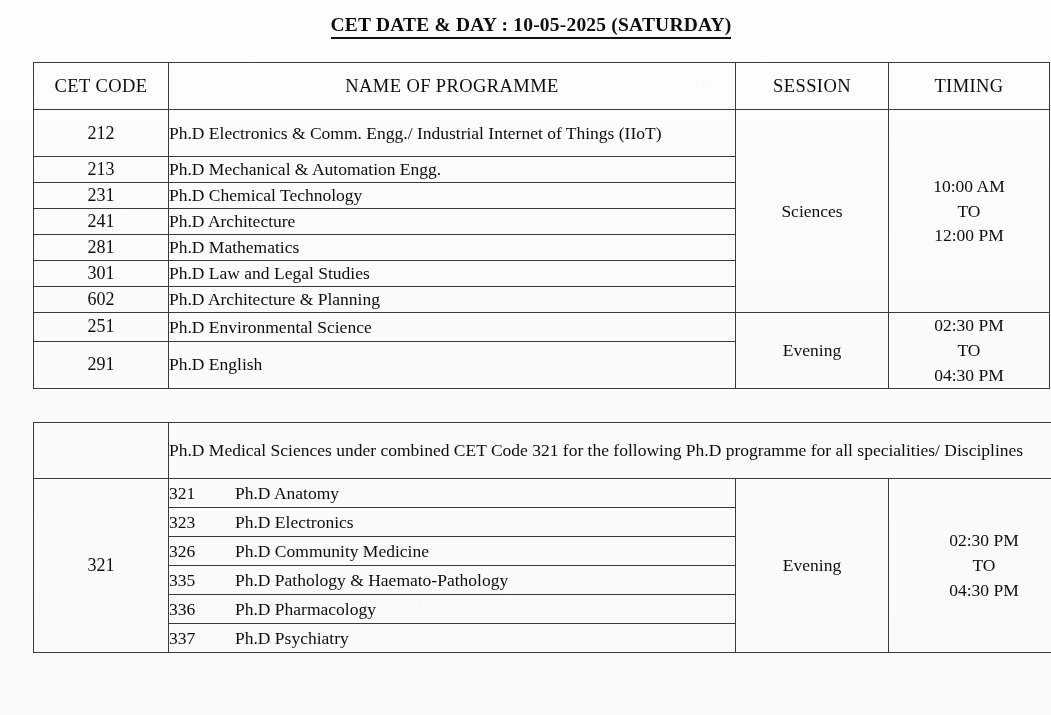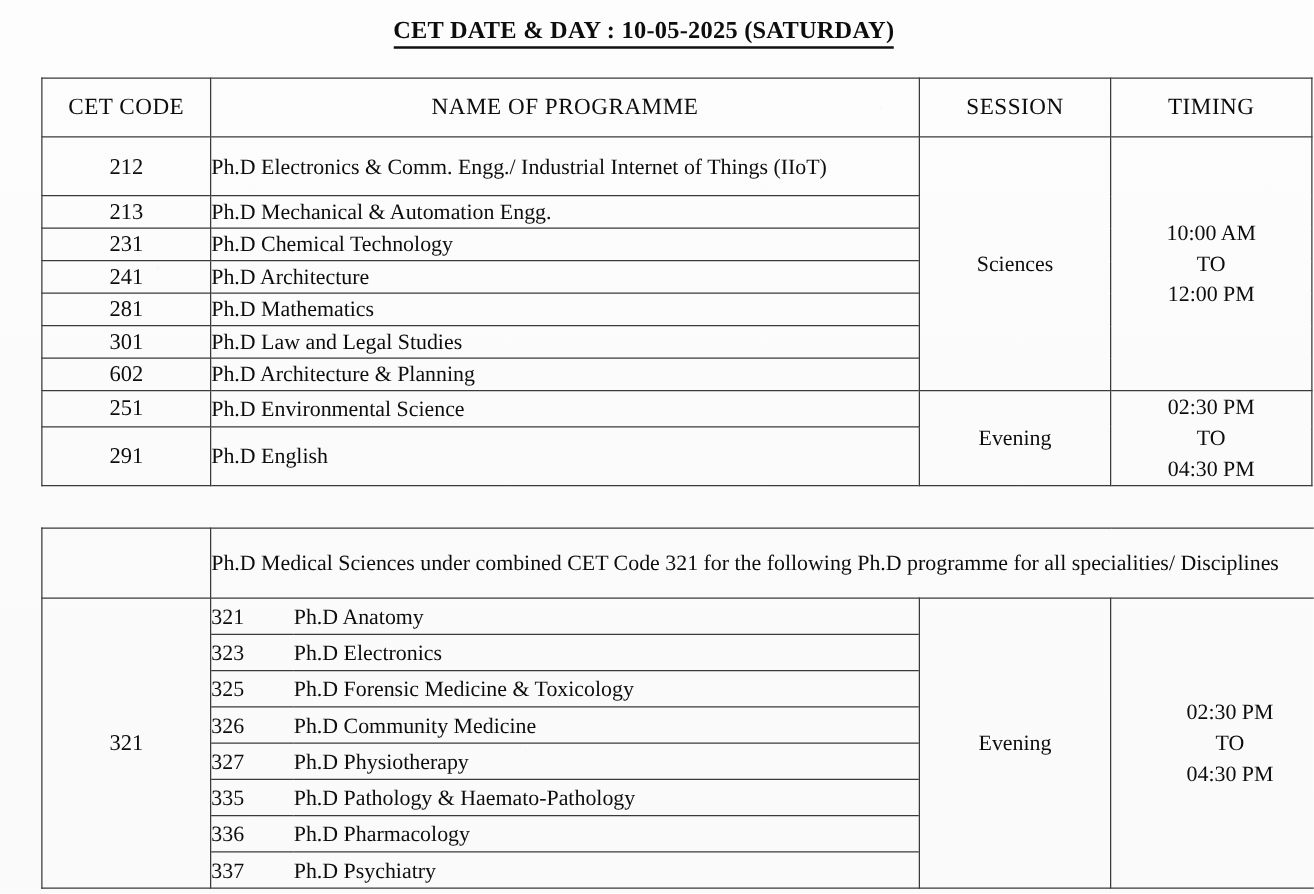--- a/index.html
+++ b/index.html
@@ -29,21 +29,21 @@
   }
   .sheet {
     position: relative;
     width: 1051px;
     height: 715px;
   }
 
   
   .title-wrap {
     position: absolute;
-    left: 0;
+    left: 16px;
     top: 14px;
     width: 1030px;
     text-align: center;
   }
   .doc-title {
     display: inline-block;
     font-size: 19.5px;
     font-weight: bold;
     letter-spacing: 0.2px;
     border-bottom: 2px solid #111;
@@ -240,30 +240,22 @@
               <tbody>
                 <tr>
                   <td class="sub-code">321</td>
                   <td class="sub-name">Ph.D Anatomy</td>
                 </tr>
                 <tr>
                   <td class="sub-code">323</td>
                   <td class="sub-name">Ph.D Electronics</td>
                 </tr>
                 <tr>
-                  <td class="sub-code">325</td>
-                  <td class="sub-name">Ph.D Forensic Medicine &amp; Toxicology</td>
-                </tr>
-                <tr>
                   <td class="sub-code">326</td>
                   <td class="sub-name">Ph.D Community Medicine</td>
-                </tr>
-                <tr>
-                  <td class="sub-code">327</td>
-                  <td class="sub-name">Ph.D Physiotherapy</td>
                 </tr>
                 <tr>
                   <td class="sub-code">335</td>
                   <td class="sub-name">Ph.D Pathology &amp; Haemato-Pathology</td>
                 </tr>
                 <tr>
                   <td class="sub-code">336</td>
                   <td class="sub-name">Ph.D Pharmacology</td>
                 </tr>
                 <tr>

